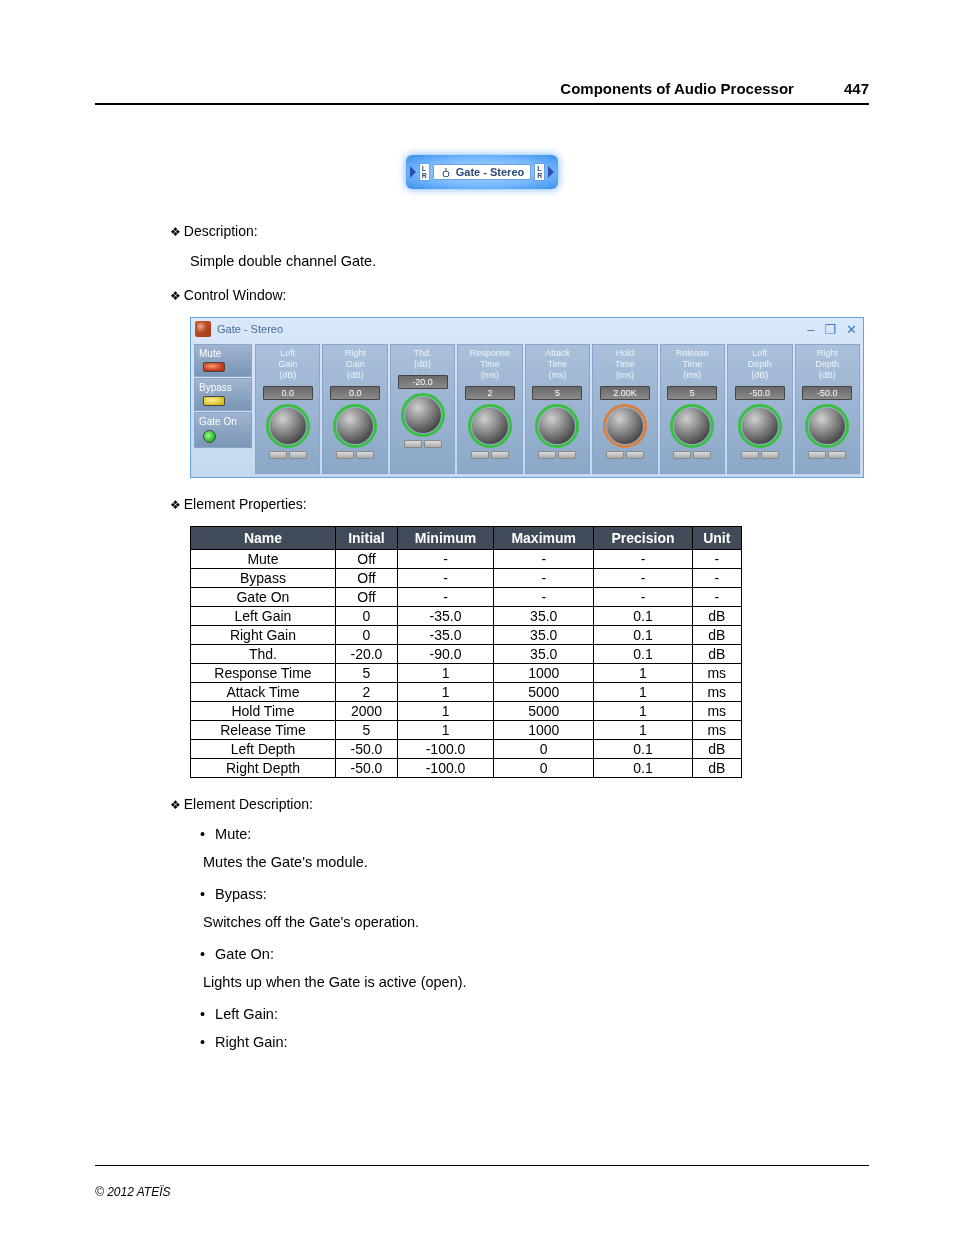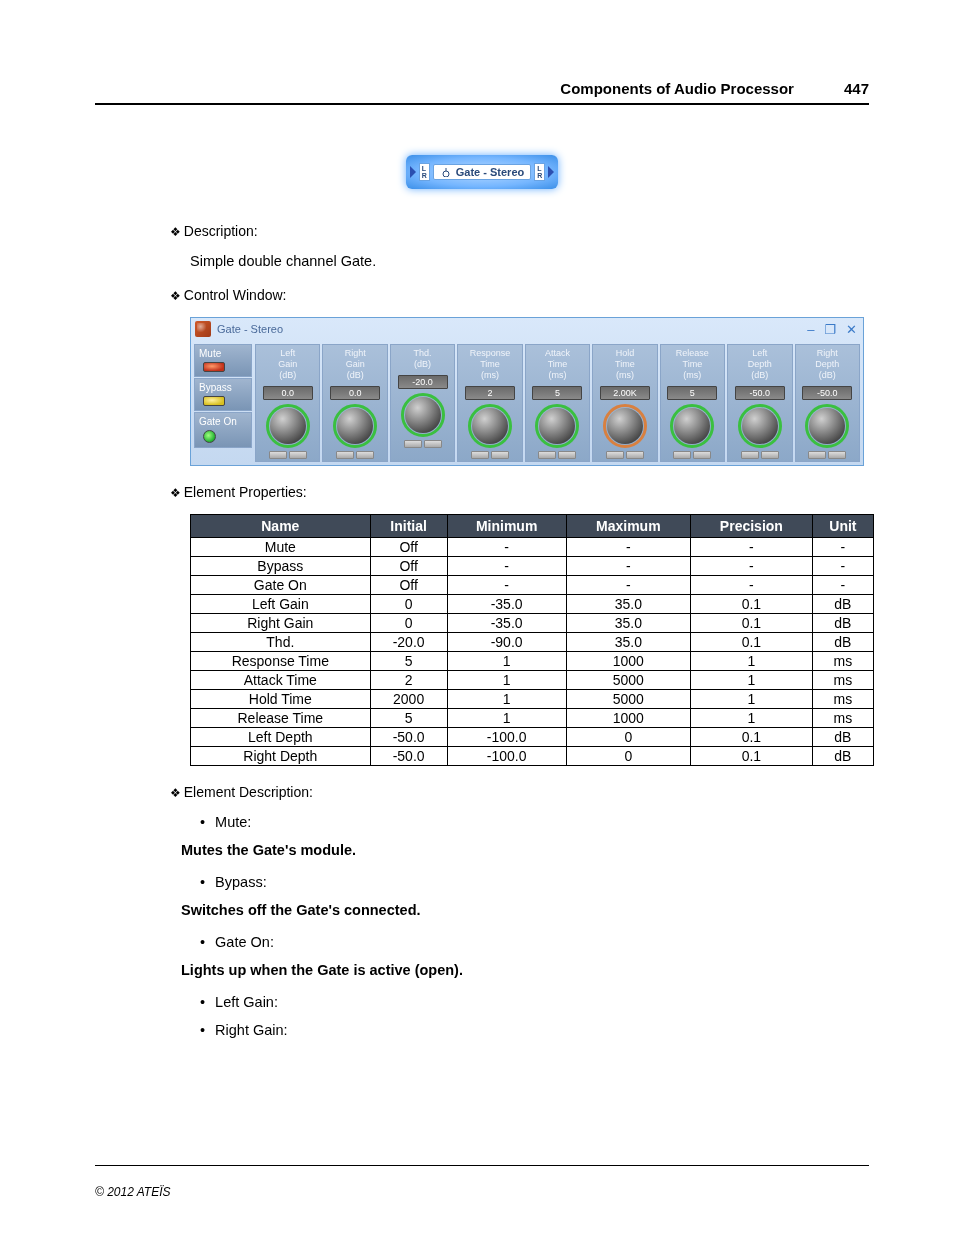--- a/index.html
+++ b/index.html
@@ -15,51 +15,51 @@
   .lr-box { background: #fff; border: 1px solid #6aa3e2; font-size: 7px; line-height: 7px; padding: 1px 2px; color: #2a4a7a; font-weight: bold; }
   .gate-pill { background: #fff; border: 1px solid #6aa3e2; padding: 1px 6px; font-size: 11px; font-weight: bold; color: #2a4a7a; display: flex; align-items: center; gap: 4px; border-radius: 2px; }
   .tri { width: 0; height: 0; border-top: 6px solid transparent; border-bottom: 6px solid transparent; }
   .tri-r { border-left: 6px solid #2b4fb0; }
 
   .sec { margin-left: 75px; margin-bottom: 14px; font-size: 14px; }
   .sec .dia { font-size: 12px; margin-right: 3px; }
   .body-text { margin-left: 95px; font-size: 14.5px; margin-bottom: 18px; }
   .bullet-line { margin-left: 105px; font-size: 14.5px; margin-bottom: 12px; }
   .bullet-line::before { content: "•"; margin-right: 10px; }
-  .bullet-body { margin-left: 86px; font-size: 14.5px; margin-bottom: 16px; font-weight: bold; }
+  .bullet-body { margin-left: 108px; font-size: 14.5px; margin-bottom: 16px; }
 
   
   .ctrl-window { margin: 4px 0 18px 95px; border: 1px solid #6aa2d8; width: 674px; background: linear-gradient(#d9e8fa,#c4d8f0); font-size: 11px; position: relative; }
   .ctrl-title { display: flex; align-items: center; justify-content: space-between; padding: 3px 6px 4px 4px; color: #4a6a9a; }
   .ctrl-title-left { display: flex; align-items: center; gap: 6px; }
   .ctrl-title-left .appicon { width: 16px; height: 16px; background: linear-gradient(135deg,#d05a2a,#a03a18); border-radius: 2px; position: relative; }
   .ctrl-title-left .appicon::after { content: ""; position: absolute; inset: 2px; background: radial-gradient(circle at 30% 30%, #fff8, transparent 50%); }
   .win-btns { display: flex; gap: 10px; color: #3a7ac8; font-size: 13px; }
   .win-btns span { cursor: default; }
   .ctrl-body { display: flex; gap: 0; padding: 3px; }
   .left-col { display: flex; flex-direction: column; gap: 1px; margin-right: 2px; }
   .lbtn { width: 58px; border: 1px solid #8aa5c8; background: linear-gradient(#a0b5cf,#7a95b5); color: #fff; font-size: 10px; padding: 3px 0 1px 4px; text-align: left; }
   .led-row { padding: 3px 0 3px 4px; display: flex; align-items: center; }
   .led { width: 22px; height: 10px; border: 1px solid #444; border-radius: 2px; }
   .led-red { background: radial-gradient(ellipse at 40% 40%, #ff9a6a, #c0301a 70%); }
   .led-yellow { background: radial-gradient(ellipse at 40% 40%, #fff0a0, #d8c020 70%); }
   .led-green { background: radial-gradient(circle at 40% 40%, #a0ff80, #20b030 70%); width: 13px; height: 13px; border-radius: 50%; }
 
-  .knob-col { flex: 1; border: 1px solid #8aa5c8; background: linear-gradient(#aac0da,#8ca8c8); margin-left: 1px; display: flex; flex-direction: column; align-items: center; padding-bottom: 2px; }
+  .knob-col { flex: 1; border: 1px solid #8aa5c8; background: linear-gradient(#aac0da,#8ca8c8); margin-left: 1px; display: flex; flex-direction: column; align-items: center; padding-bottom: 14px; }
   .knob-head { color: #f0f4fa; font-size: 9px; text-align: center; line-height: 11px; padding: 3px 0 5px; }
   .knob-val { width: 50px; background: linear-gradient(#6a6a6a,#8a8a8a); border: 1px solid #444; color: #fff; font-size: 9px; text-align: center; padding: 1px 0; margin-bottom: 4px; border-radius: 1px; }
   .knob { width: 44px; height: 44px; position: relative; margin-bottom: 3px; }
   .knob-ring { position: absolute; inset: 0; border-radius: 50%; border: 3px solid #3ac040; }
   .knob-ring.orange { border-color: #d88040; }
   .knob-face { position: absolute; inset: 4px; border-radius: 50%; background: radial-gradient(circle at 35% 30%, #d0d0d0, #404040 80%); }
   .knob-btns { display: flex; gap: 2px; }
   .kb { width: 18px; height: 8px; background: linear-gradient(#ddd,#aaa); border: 1px solid #888; border-radius: 1px; }
 
   
-  .prop-table { margin: 4px 0 18px 95px; border-collapse: collapse; width: 684px; font-size: 14px; }
+  .prop-table { margin: 4px 0 18px 95px; border-collapse: collapse; width: 552px; font-size: 14px; }
   .prop-table th { background: #404a58; color: #fff; font-weight: bold; border: 1px solid #000; padding: 3px 4px; text-align: center; font-size: 14px; }
   .prop-table td { border: 1px solid #000; padding: 1px 4px; text-align: center; }
 
   .footer { position: absolute; bottom: 36px; left: 95px; right: 85px; font-size: 12px; font-style: italic; border-top: 1px solid #000; padding-top: 19px; }
 </style>
 </head>
 <body>
 
 <div class="page">
   <div class="header-row">
@@ -348,21 +348,21 @@
         </tr>
       </tbody>
   </table>
 
   <div class="sec"><span class="dia">❖</span><span>Element Description:</span></div>
 
   <div id="elem-desc">
       <div class="bullet-line">Mute:</div>
       <div class="bullet-body">Mutes the Gate's module.</div>
       <div class="bullet-line">Bypass:</div>
-      <div class="bullet-body">Switches off the Gate's connected.</div>
+      <div class="bullet-body">Switches off the Gate's operation.</div>
       <div class="bullet-line">Gate On:</div>
       <div class="bullet-body">Lights up when the Gate is active (open).</div>
       <div class="bullet-line">Left Gain:</div>
       <div class="bullet-line">Right Gain:</div>
     </div>
 
   <div class="footer">© 2012 ATEÏS</div>
 </div>
 
 </body></html>

